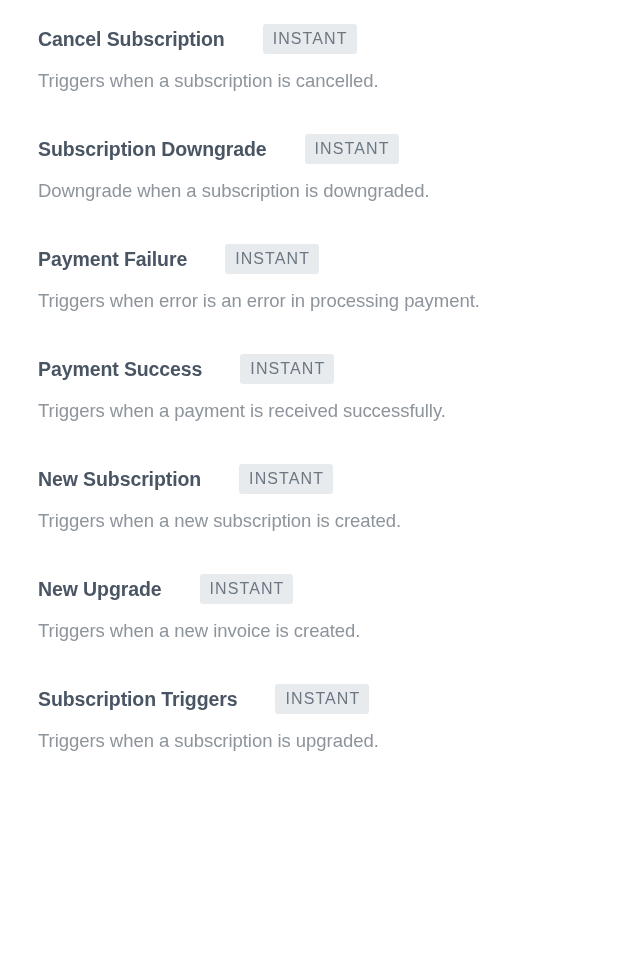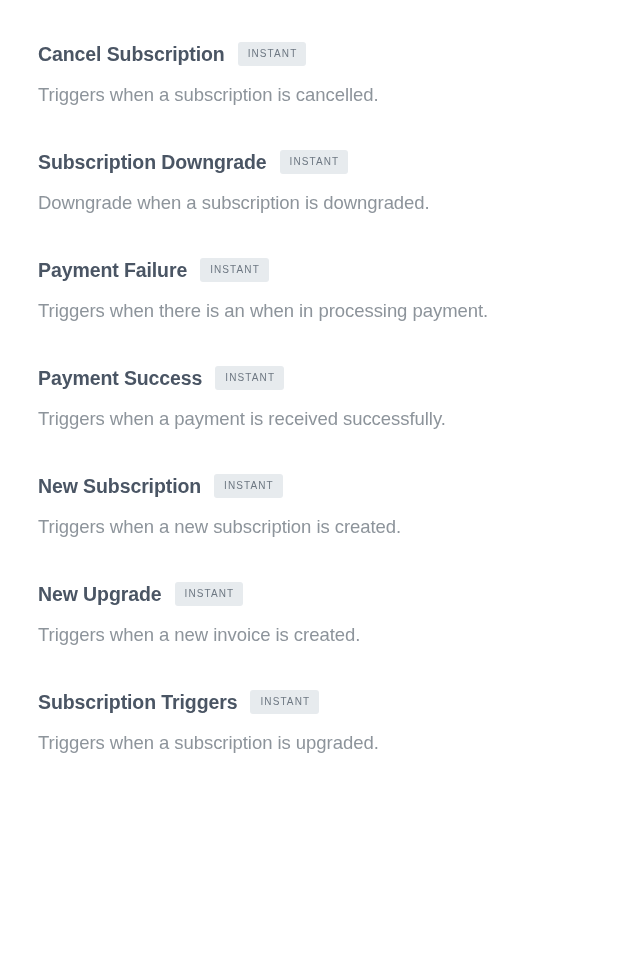--- a/index.html
+++ b/index.html
@@ -26,39 +26,40 @@
     margin: 0 0 36px 0;
   }
   .trigger-item:last-child {
     margin-bottom: 0;
   }
 
   .trigger-head {
     display: flex;
     align-items: center;
     flex-wrap: nowrap;
-    margin: 16px 0 10px 0;
+    margin: 0 0 10px 0;
     min-height: 28px;
+    gap: 25px;
   }
 
   .trigger-title {
     font-size: 19.5px;
     font-weight: bold;
     color: #4a5564;
     letter-spacing: -0.1px;
     line-height: 26px;
     white-space: nowrap;
   }
 
   .trigger-badge {
     display: inline-block;
     margin-left: 13px;
     background: #e7ebee;
     color: #6d7782;
-    font-size: 10px;
+    font-size: 16px;
     font-weight: normal;
     letter-spacing: 1.1px;
     line-height: 1;
     padding: 7px 9px 7px 10px;
     border-radius: 3px;
     white-space: nowrap;
   }
 
   .trigger-desc {
     font-size: 18.5px;
@@ -88,21 +89,21 @@
       <span class="trigger-badge">INSTANT</span>
     </div>
     <div class="trigger-desc">Downgrade when a subscription is downgraded.</div>
   </li>
 
   <li class="trigger-item">
     <div class="trigger-head">
       <span class="trigger-title">Payment Failure</span>
       <span class="trigger-badge">INSTANT</span>
     </div>
-    <div class="trigger-desc">Triggers when there is an when in processing payment.</div>
+    <div class="trigger-desc">Triggers when error is an error in processing payment.</div>
   </li>
 
   <li class="trigger-item">
     <div class="trigger-head">
       <span class="trigger-title">Payment Success</span>
       <span class="trigger-badge">INSTANT</span>
     </div>
     <div class="trigger-desc">Triggers when a payment is received successfully.</div>
   </li>
 

